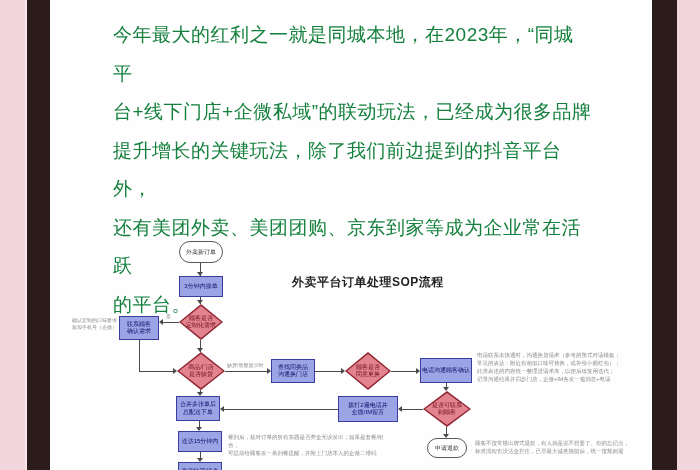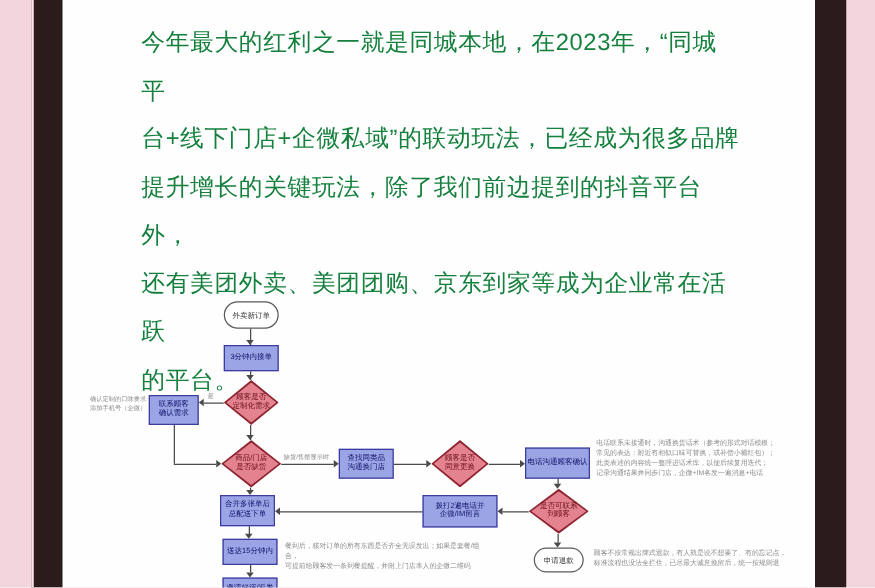--- a/index.html
+++ b/index.html
@@ -52,20 +52,21 @@
   <div class="panel"></div>
   <div class="bar l"></div>
   <div class="bar r"></div>
 
   <div class="intro">今年最大的红利之一就是同城本地，在2023年，“同城平
 台+线下门店+企微私域”的联动玩法，已经成为很多品牌
 提升增长的关键玩法，除了我们前边提到的抖音平台外，
 还有美团外卖、美团团购、京东到家等成为企业常在活跃
 的平台。</div>
 
+  <div class="fc-title">外卖平台订单处理SOP流程</div>
 
   <div class="node terminal" style="left:179px;top:241px;width:44px;height:22px;">外卖新订单</div>
   <div class="node process" style="left:179px;top:276px;width:44px;height:21px;">3分钟内接单</div>
   <div class="node decision" style="left:179px;top:304px;width:44px;height:36px;"><b>顾客是否
 定制化需求</b></div>
   <div class="node process" style="left:119px;top:316px;width:40px;height:24px;">联系顾客
 确认需求</div>
   <div class="node decision" style="left:177px;top:352px;width:48px;height:38px;"><b>商品/门店
 是否缺货</b></div>
   <div class="node process" style="left:271px;top:359px;width:44px;height:24px;">查找同类品

